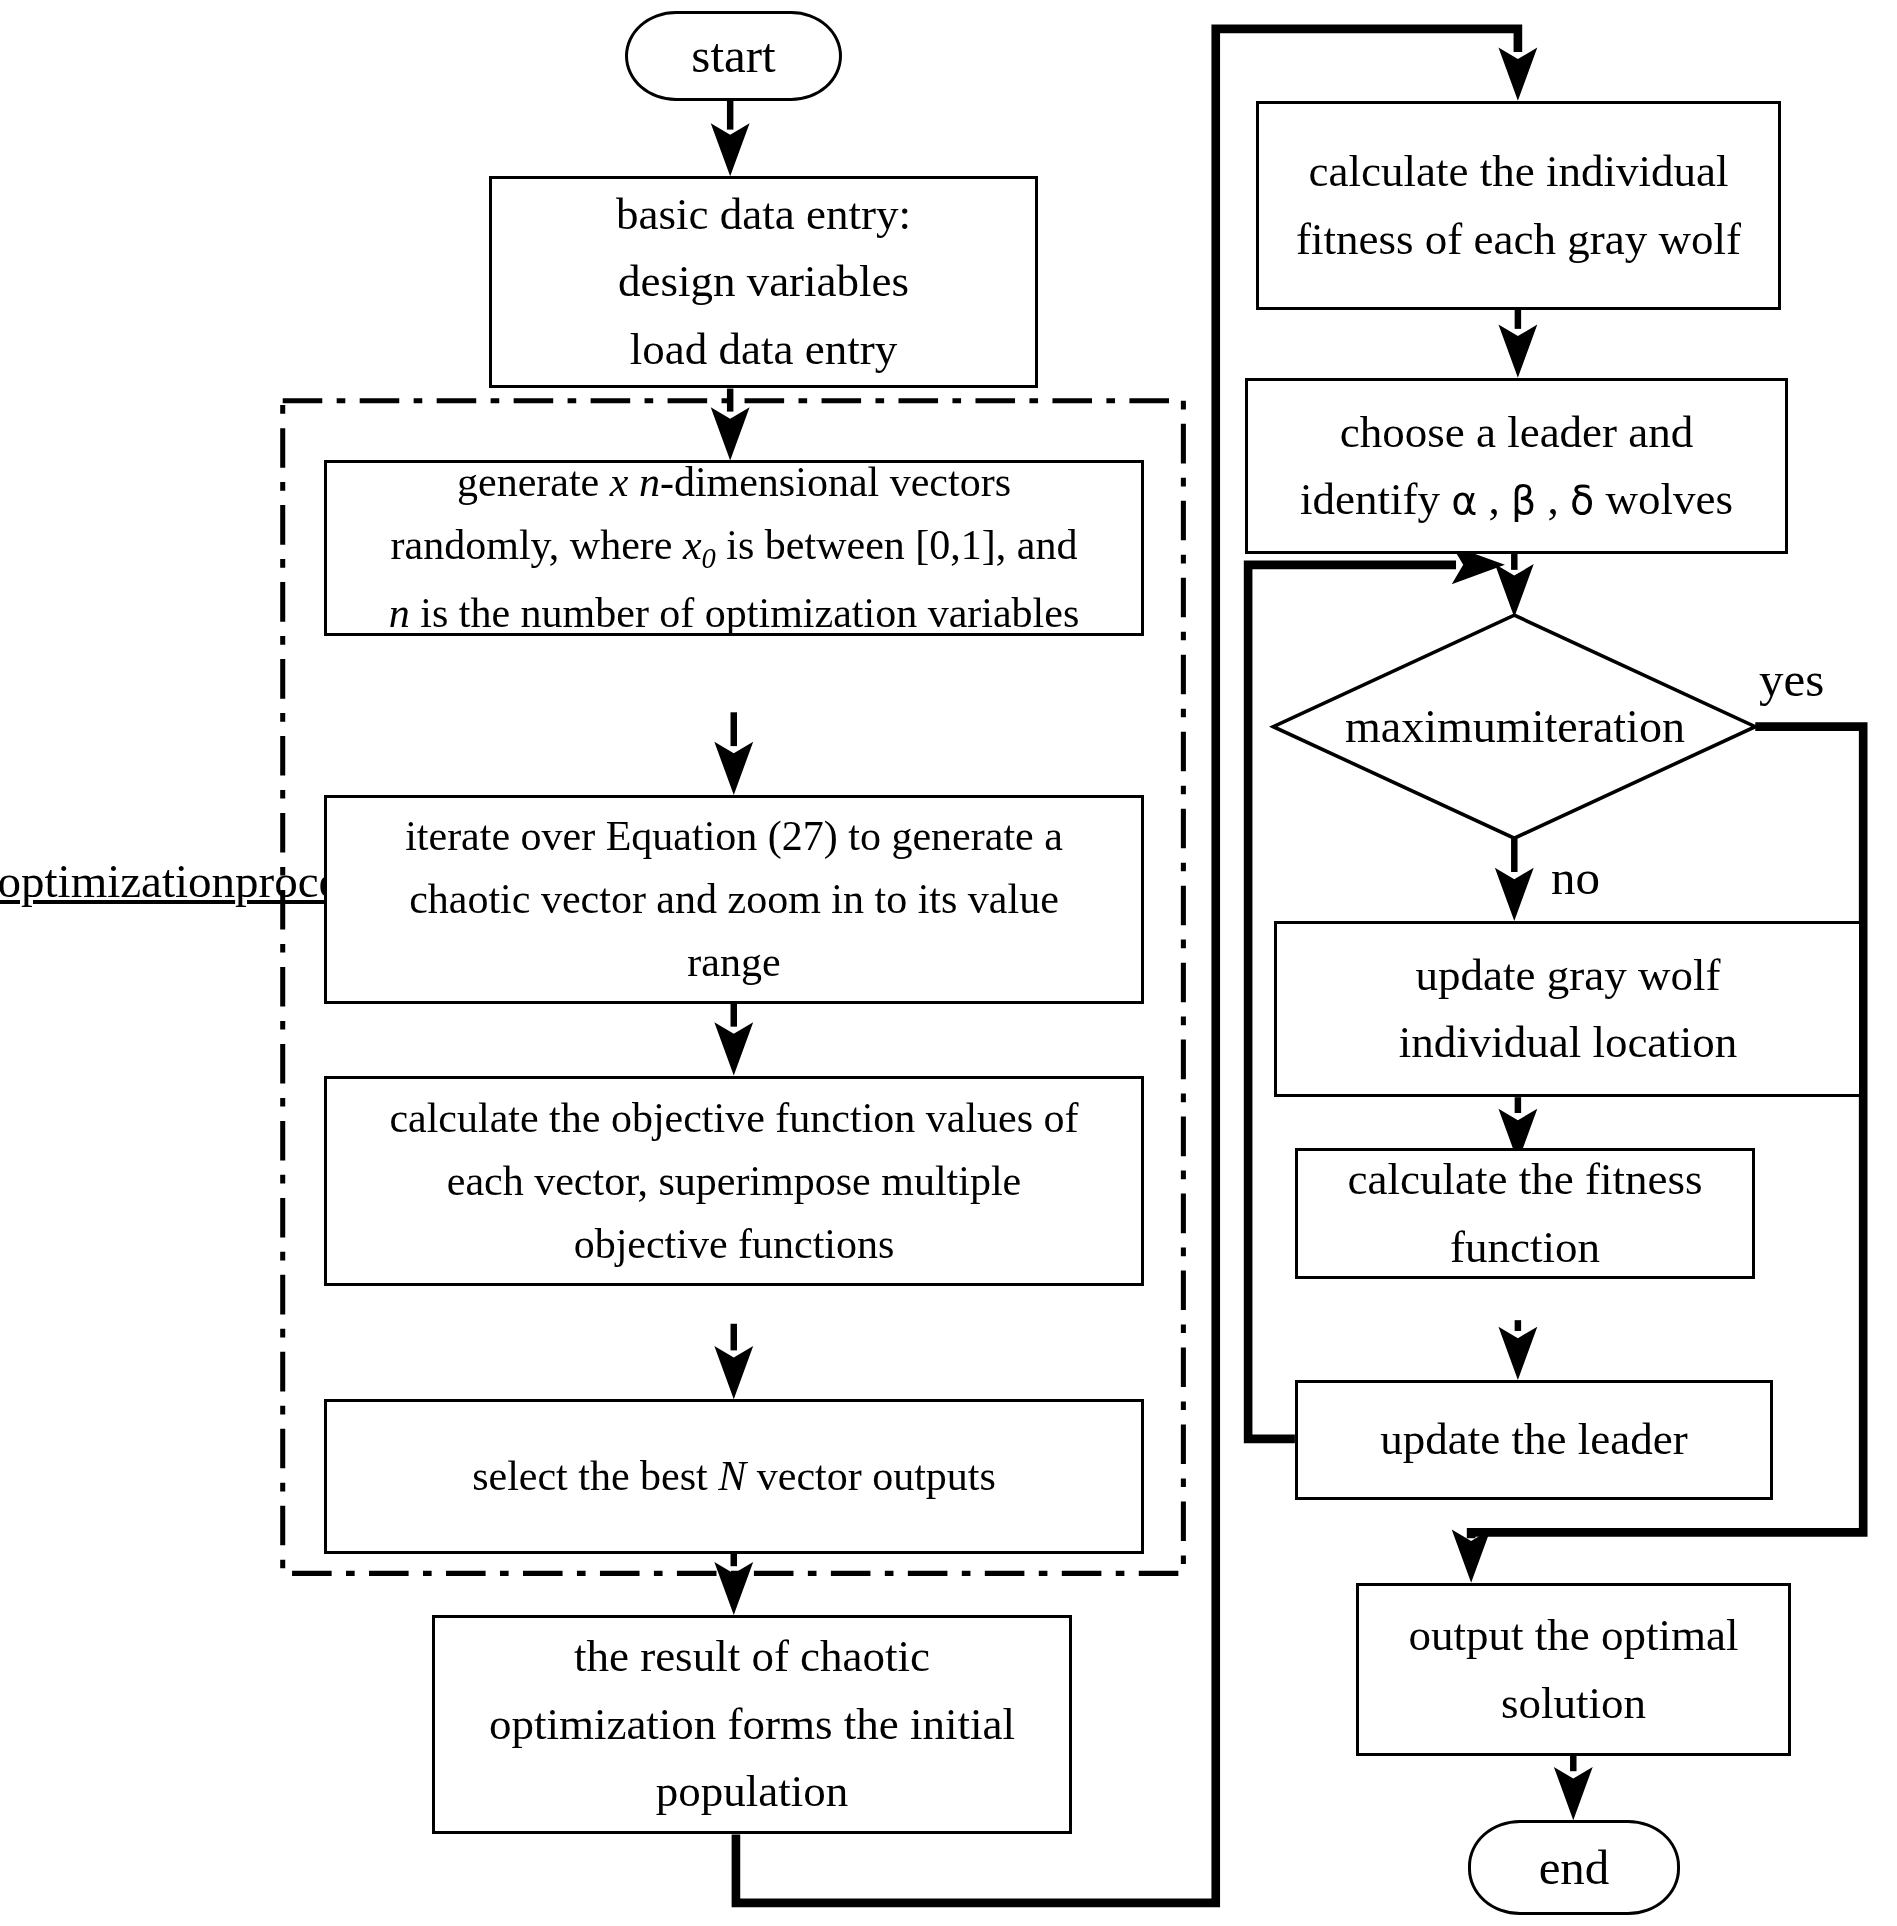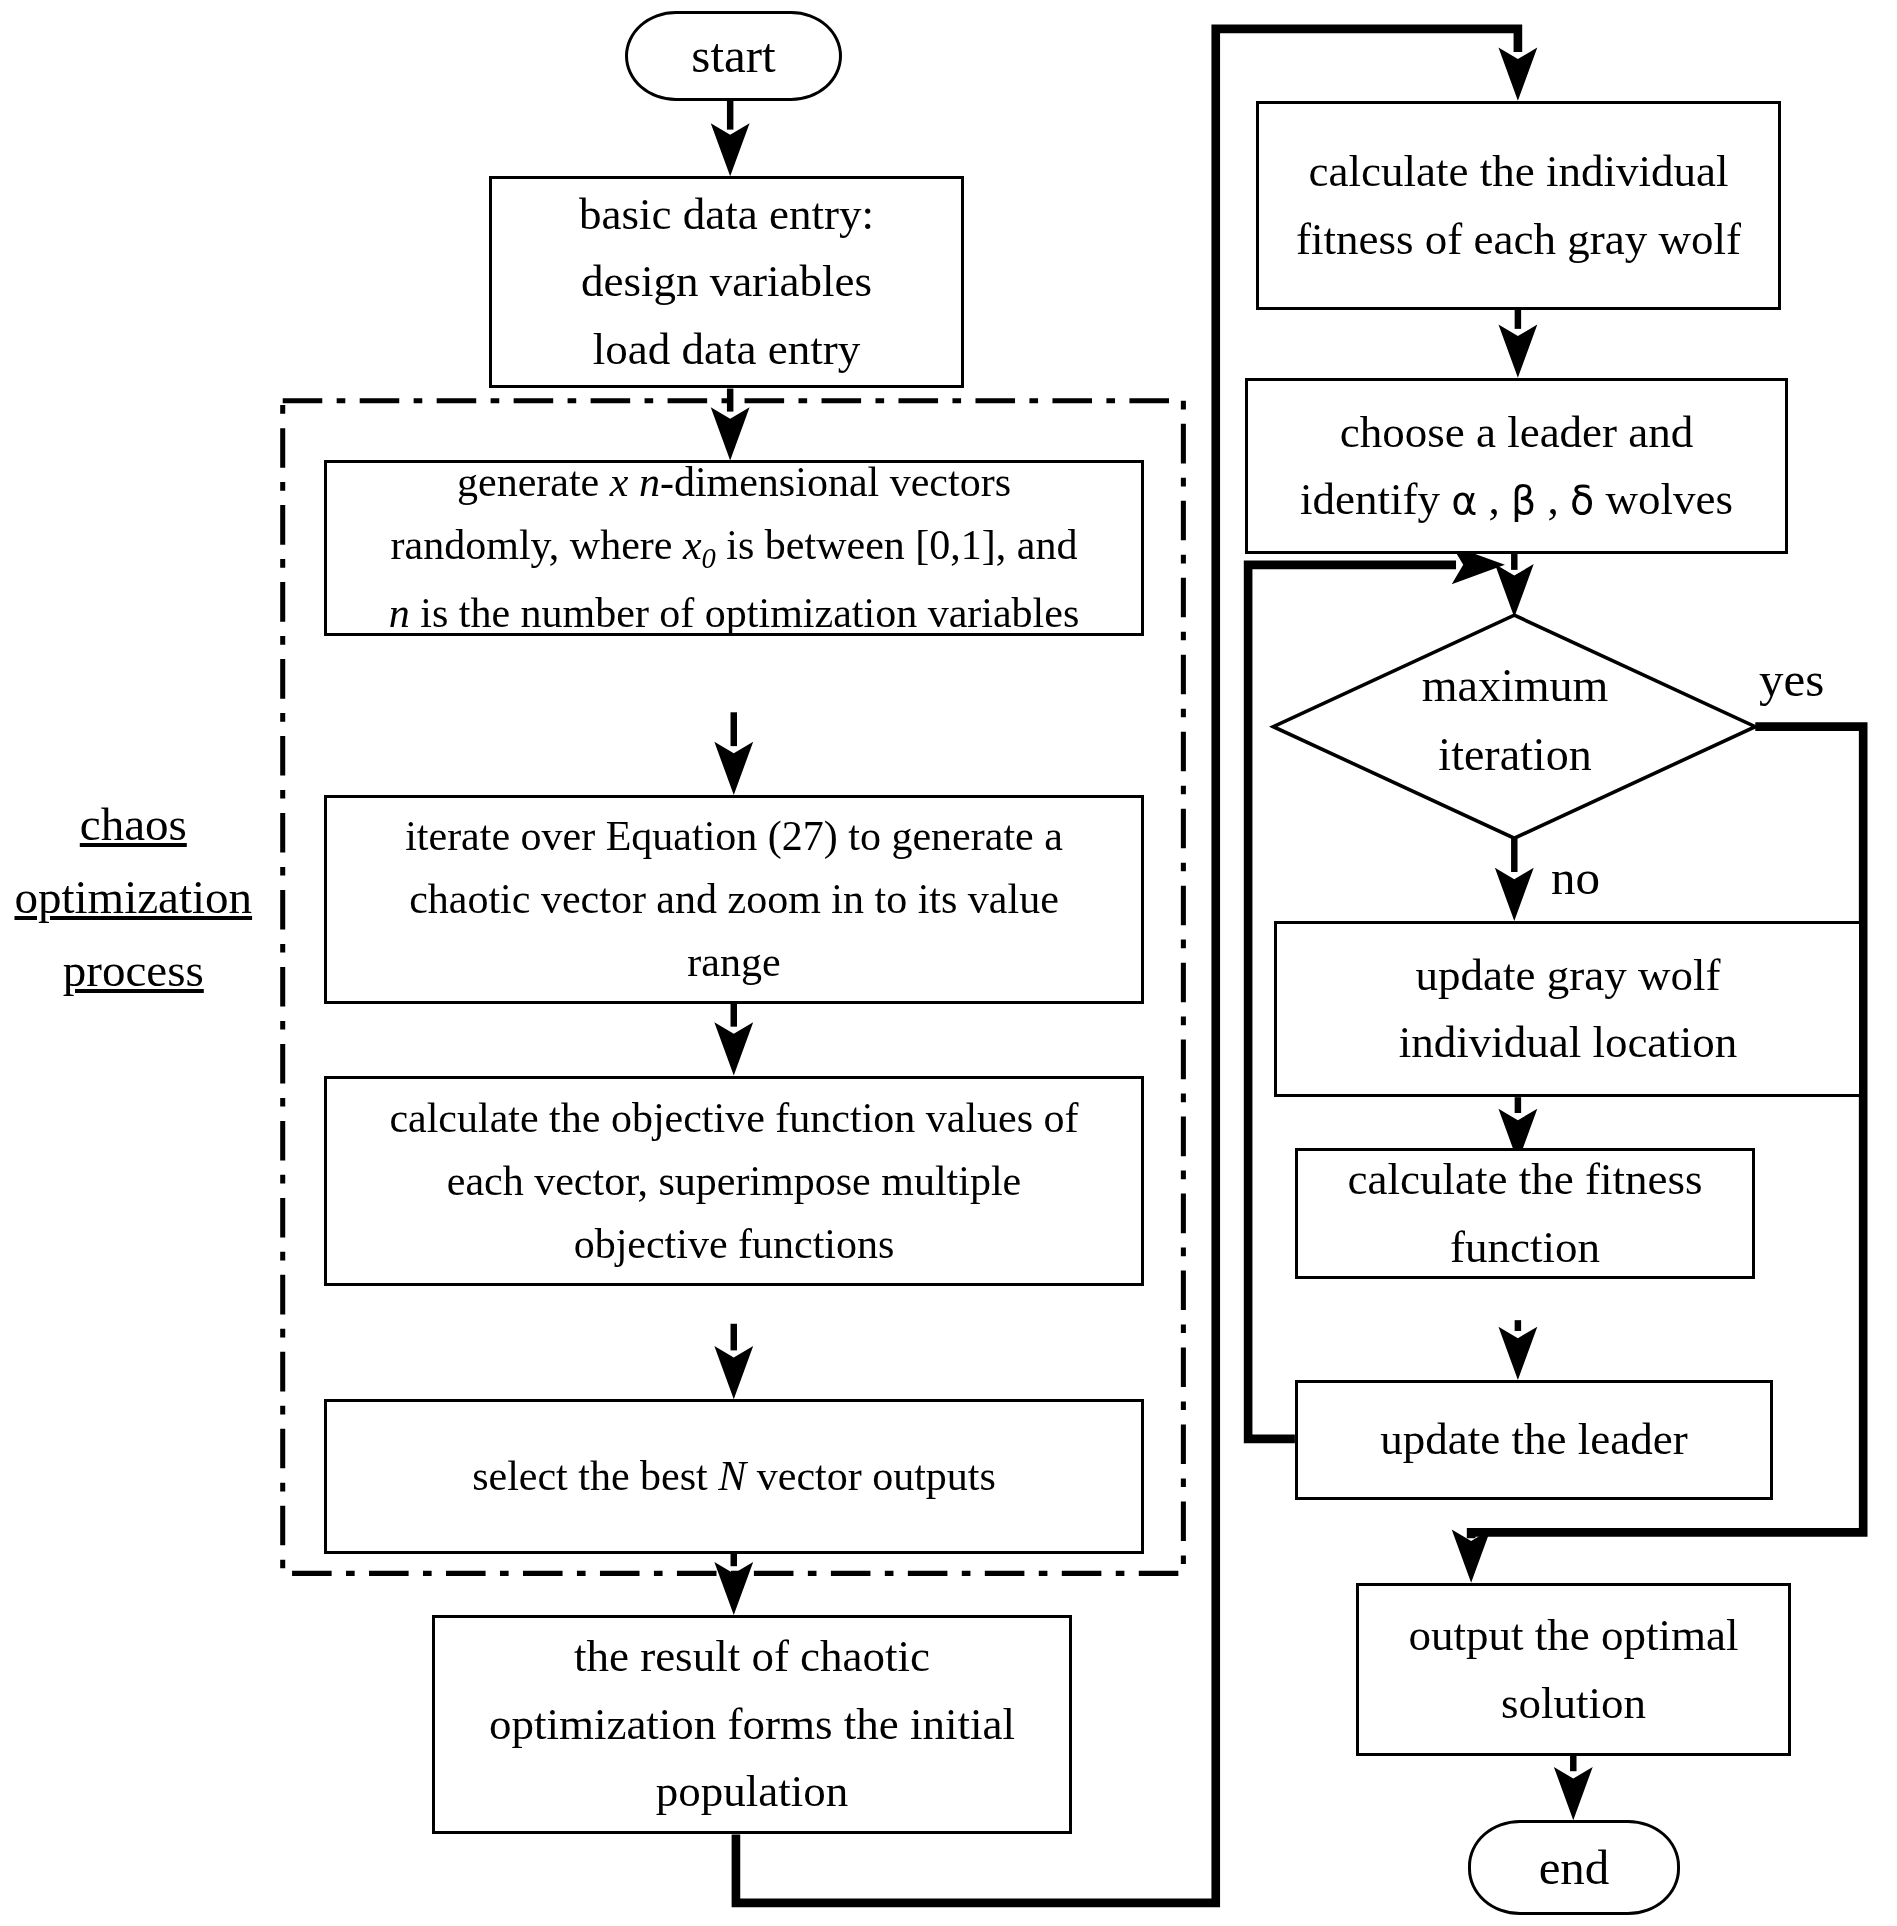--- a/index.html
+++ b/index.html
@@ -5,21 +5,21 @@
   html,body{margin:0;padding:0;background:#fff;}
   #canvas{position:relative;width:1897px;height:1926px;background:#fff;
           font-family:"Liberation Serif",serif;color:#000;overflow:hidden;}
   #wires{position:absolute;left:0;top:0;z-index:0;}
   .box{position:absolute;border:3.6px solid #000;background:#fff;box-sizing:border-box;
        display:flex;flex-direction:column;justify-content:center;align-items:center;
        text-align:center;font-size:45px;line-height:1.5;z-index:1;}
   .wide{font-size:42px;}
   .oval{border-radius:52px / 46px;font-size:49px;}
   .plain{position:absolute;background:transparent;border:none;display:flex;
-         flex-direction:column;justify-content:flex-start;align-items:center;
+         flex-direction:row;justify-content:center;align-items:center;
          text-align:center;font-size:46px;line-height:1.5;z-index:1;}
   .it{font-style:italic;}
   .sb{font-style:italic;vertical-align:sub;font-size:0.68em;}
   .gk{font-family:"DejaVu Sans",sans-serif;font-size:0.88em;}
   .side-label{font-size:47px;line-height:1.55;}
   .branch{position:absolute;font-size:49px;z-index:1;}
 </style>
 </head>
 <body>
 
@@ -74,21 +74,21 @@
     <polygon points="2083,1844 2110,1860 2137,1844 2110,1918" fill="#000"></polygon>
 
     <path d="M2187 2440 L2187 2462" stroke="#000" stroke-width="9"></path>
     <polygon points="2160,2456 2187,2472 2214,2456 2187,2530" fill="#000"></polygon>
   </svg>
 
   <div class="box oval" style="left:625px;top:10.8px;width:217px;height:90px;">
       <div><span>start</span></div>
     </div>
 
-  <div class="box" style="left:489px;top:176px;width:475px;height:212px;">
+  <div class="box" style="left:489px;top:176px;width:549px;height:212px;">
       <div><span>basic data entry:</span></div>
       <div><span>design variables</span></div>
       <div><span>load data entry</span></div>
     </div>
 
   <div class="plain side-label" style="left:10.8px;top:788px;width:245px;height:187px;text-decoration:underline;">
       <div><span>chaos</span></div>
       <div><span>optimization</span></div>
       <div><span>process</span></div>
     </div>

